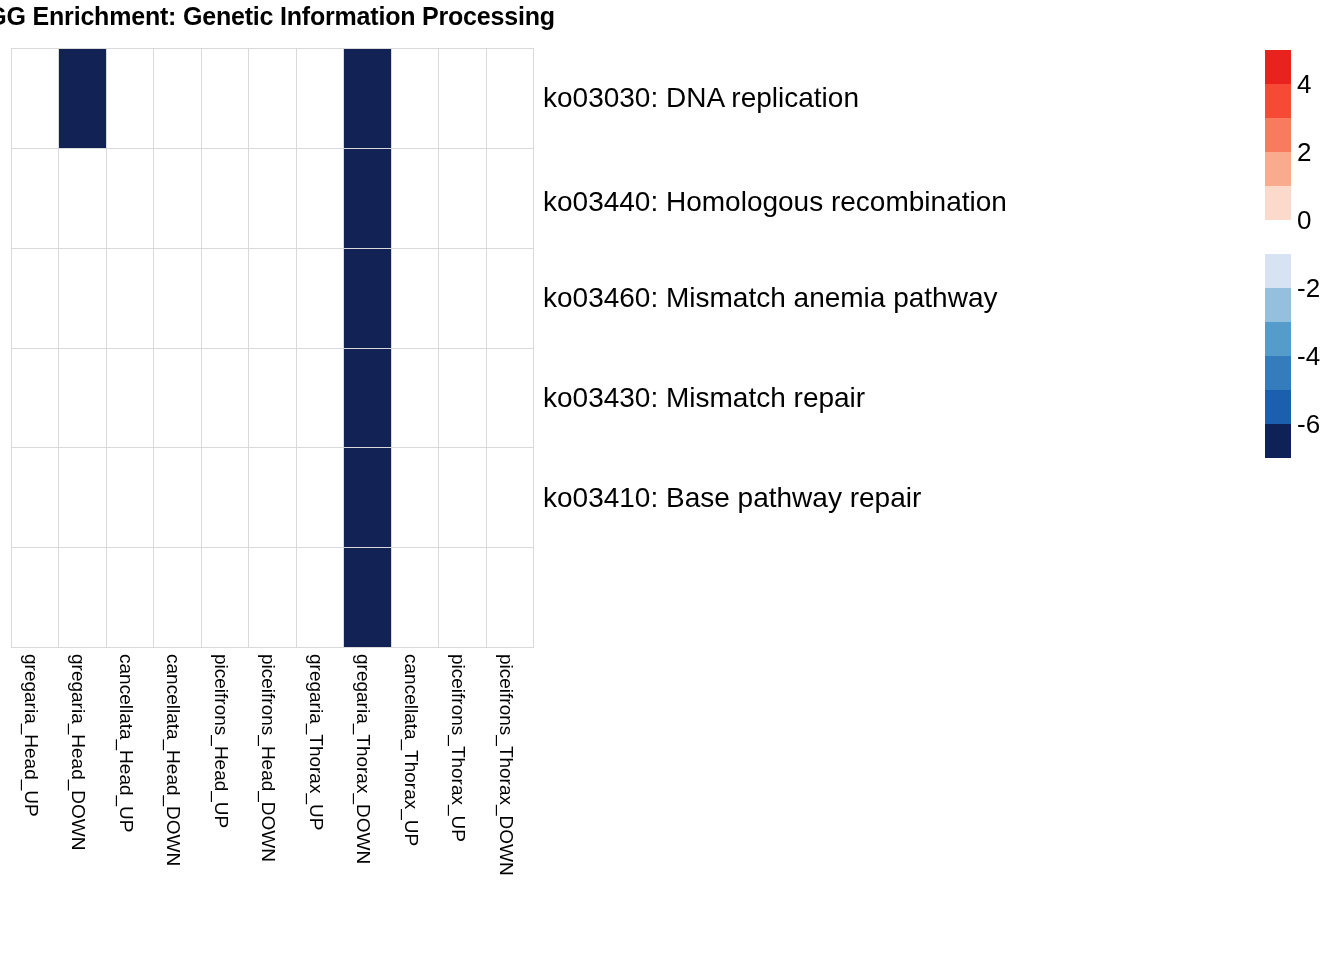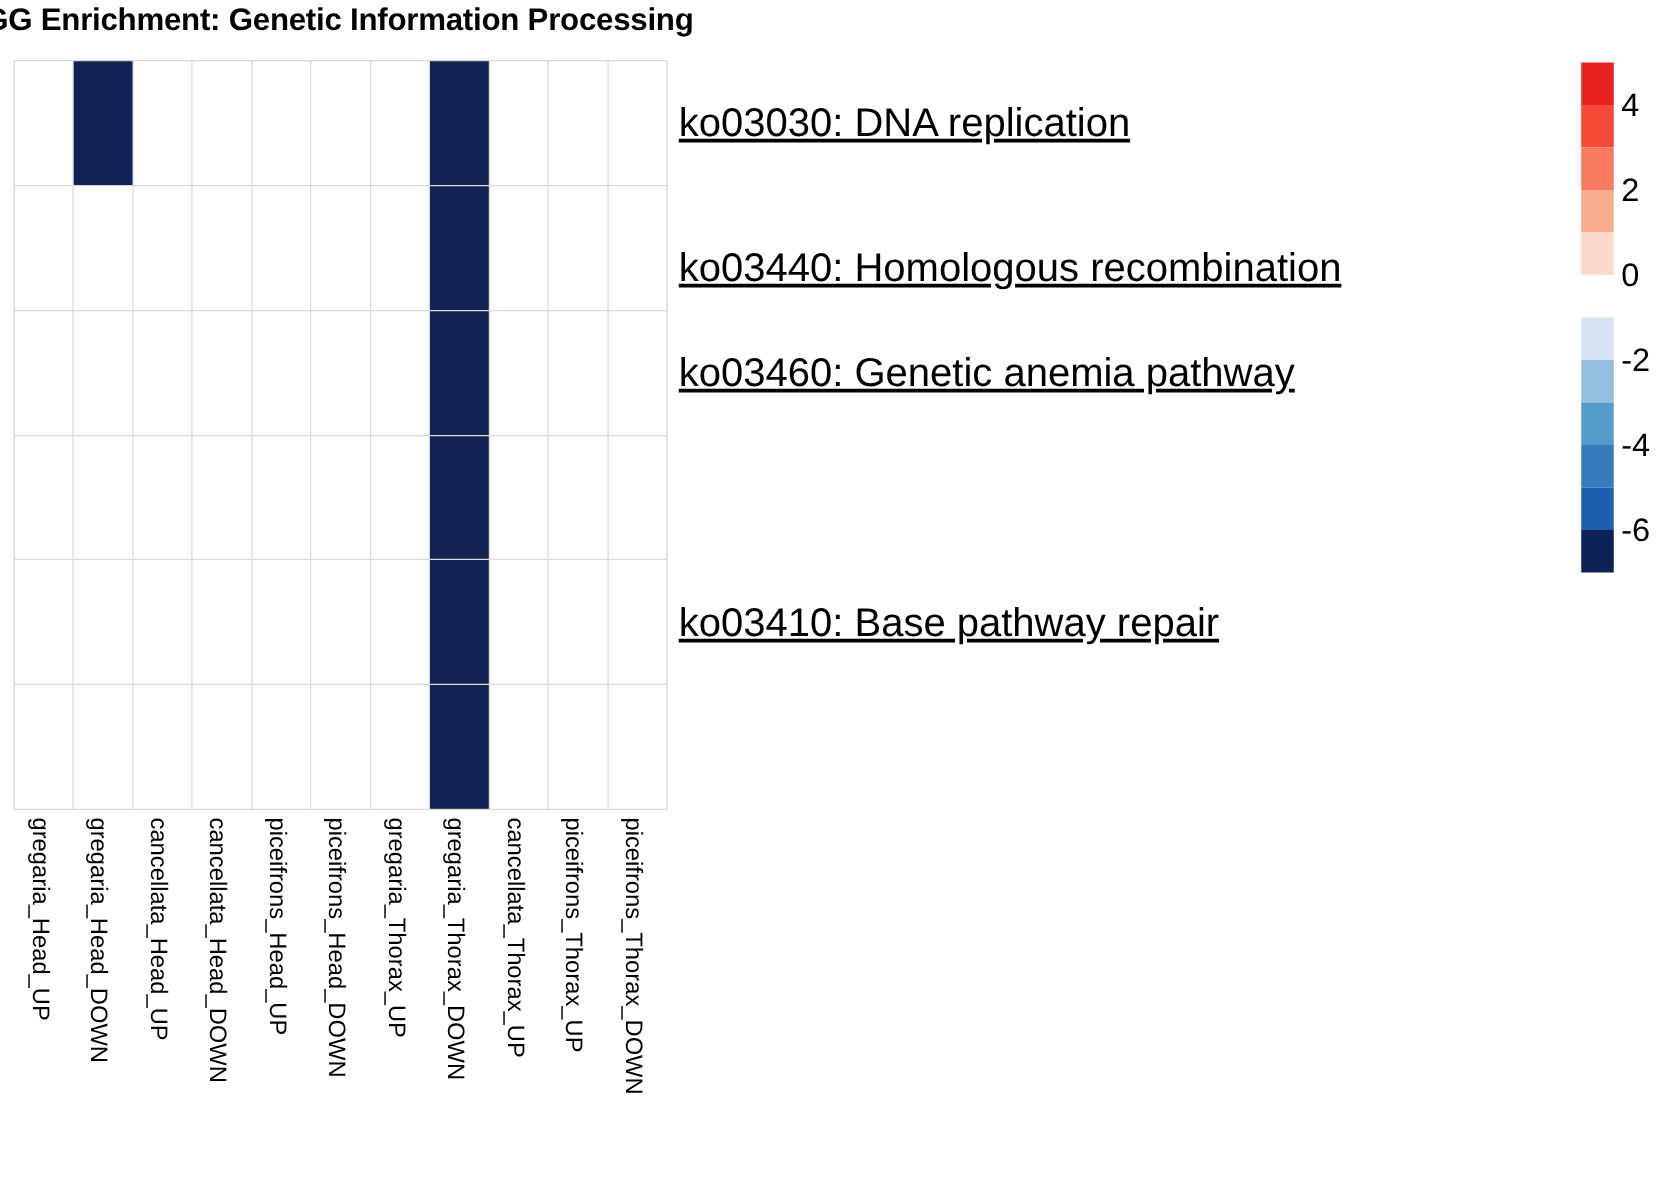--- a/index.html
+++ b/index.html
@@ -52,23 +52,22 @@
     left: 543px;
     top: 48px;
     width: 760px;
     height: 600px;
   }
   .row-label {
     position: absolute;
     left: 0;
     height: 100px;
     line-height: 100px;
-    font-size: 32px;
-    white-space: nowrap;
-    text-decoration: underline;
+    font-size: 28px;
+    white-space: nowrap;
   }
 
   
   #col-labels {
     position: absolute;
     left: 11px;
     top: 650px;
     width: 523px;
     height: 300px;
   }
@@ -186,22 +185,23 @@
     <div class="cell" style="background: rgb(255, 255, 255);"></div>
     <div class="cell" style="background: rgb(255, 255, 255);"></div>
     <div class="cell" style="background: rgb(18, 34, 84);"></div>
     <div class="cell" style="background: rgb(255, 255, 255);"></div>
     <div class="cell" style="background: rgb(255, 255, 255);"></div>
     <div class="cell" style="background: rgb(255, 255, 255);"></div>
   </div>
 
 <div id="row-labels">
     <div class="row-label" style="top: 0px;">ko03030: DNA replication</div>
-    <div class="row-label" style="top: 116px; text-align: center;">ko03440: Homologous recombination</div>
-    <div class="row-label" style="top: 200px;">ko03460: Genetic anemia pathway</div>
+    <div class="row-label" style="top: 104px; text-align: center;">ko03440: Homologous recombination</div>
+    <div class="row-label" style="top: 200px;">ko03460: Mismatch anemia pathway</div>
+    <div class="row-label" style="top: 300px;">ko03430: Mismatch repair</div>
     <div class="row-label" style="top: 400px;">ko03410: Base pathway repair</div>
   </div>
 
 <div id="col-labels">
     <div class="col-label-slot" style="left: 0px;">
       <div class="col-label-text">gregaria_Head_UP</div>
     </div>
     <div class="col-label-slot" style="left: 47.5px;">
       <div class="col-label-text">gregaria_Head_DOWN</div>
     </div>

